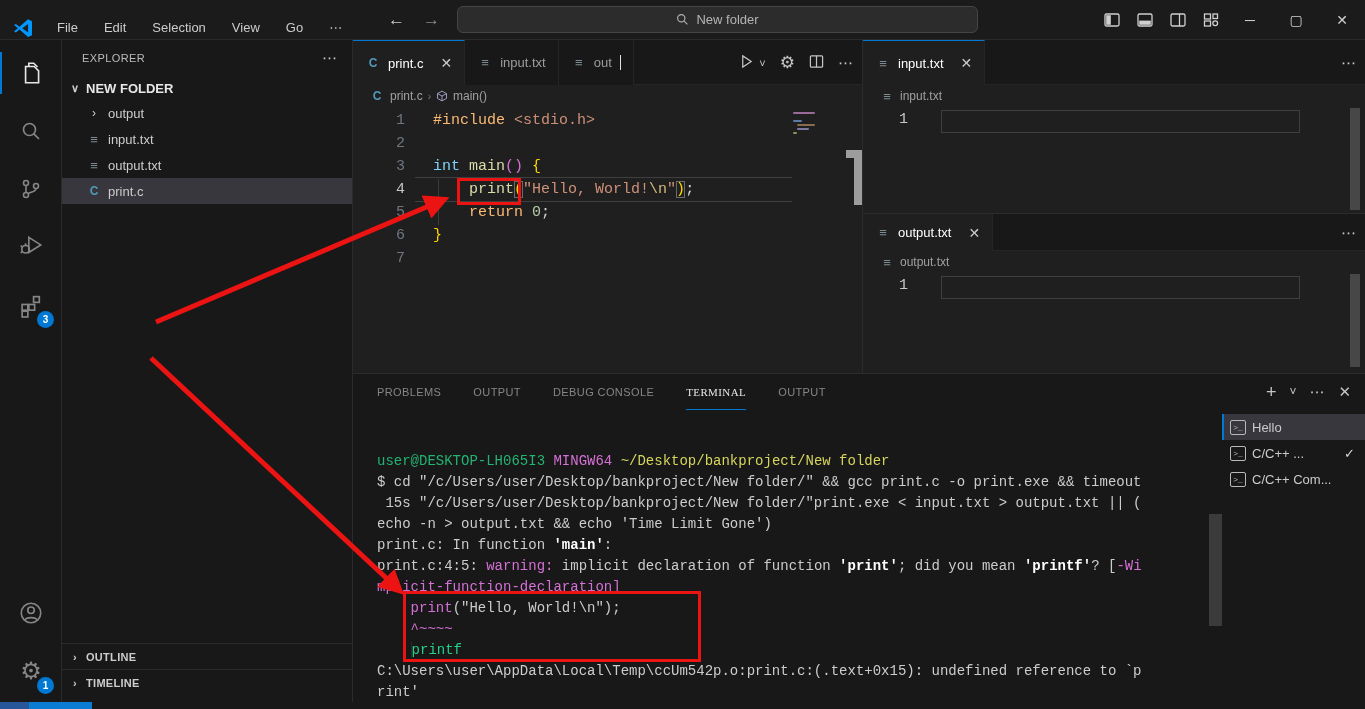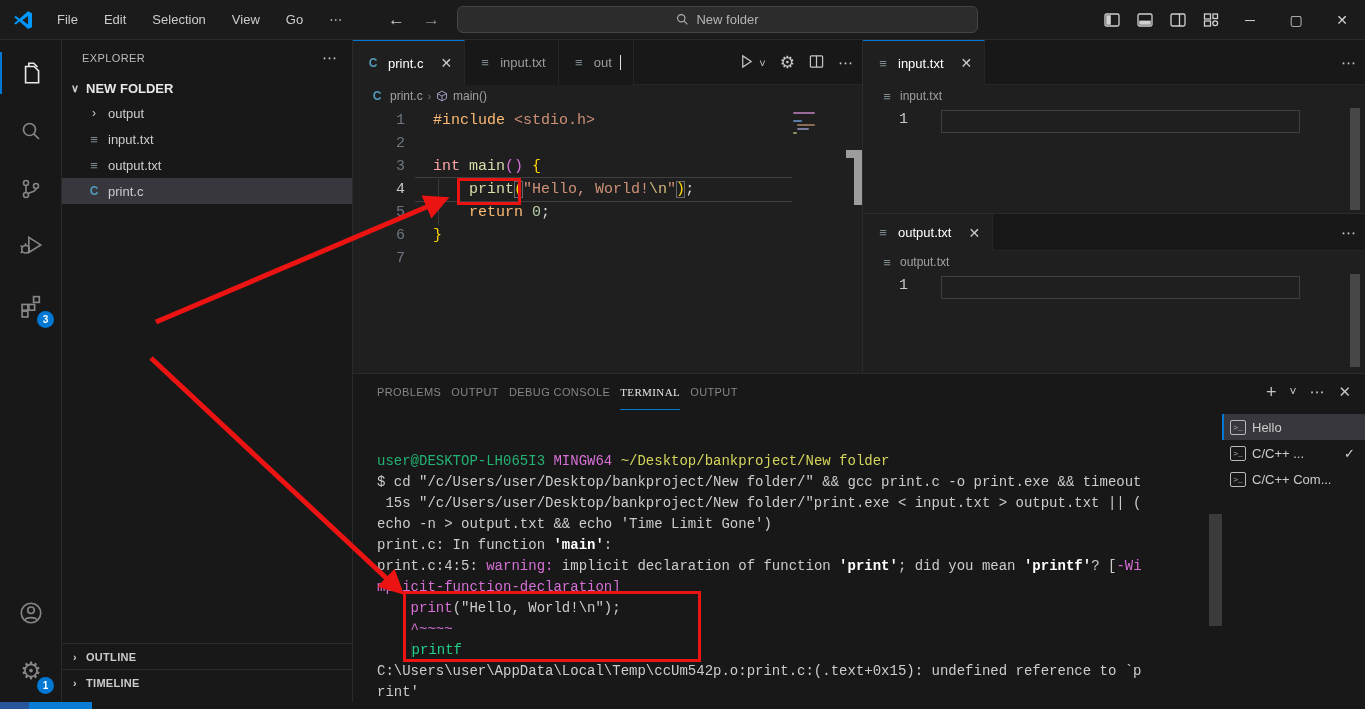--- a/index.html
+++ b/index.html
@@ -2,21 +2,21 @@
 <html><head>
 <meta charset="utf-8">
 <style>
   * { margin:0; padding:0; box-sizing:border-box; }
   html,body { width:1365px; height:709px; overflow:hidden; background:#181818;
     font-family:"Liberation Sans", sans-serif; }
   #app { position:relative; width:1365px; height:709px; background:#181818; color:#cccccc; }
 
   
   .titlebar { position:absolute; left:0; top:0; width:1365px; height:40px; background:#1b1b1b;
-    display:flex; align-items:center; border-bottom:1px solid #2b2b2b; }
+    display:flex; align-items:flex-end; border-bottom:1px solid #2b2b2b; }
   .vscode-logo { width:22px; height:22px; margin:0 14px 0 12px; }
   .menubar { display:flex; align-items:center; gap:8px; }
   .menu-item { padding:4px 9px; font-size:13px; color:#cccccc; border-radius:5px; cursor:default; }
   .nav-arrows { position:absolute; left:388px; top:0; height:40px; display:flex; align-items:center; gap:18px; font-size:17px; }
   .nav-back { color:#cccccc; } .nav-fwd { color:#8a8a8a; }
   .cmd-center { position:absolute; left:457px; top:6px; width:521px; height:27px; background:#2c2c2c;
     border:1px solid #454545; border-radius:6px; display:flex; align-items:center; justify-content:center;
     gap:7px; color:#b4b4b4; font-size:13px; }
   .win-icons { position:absolute; right:0; top:0; height:40px; display:flex; align-items:center; }
   .layout-ic { width:33px; height:40px; display:flex; align-items:center; justify-content:center; }
@@ -60,36 +60,36 @@
   .tab .cursorbar { width:1px; height:15px; background:#e0e0e0; margin-left:1px; }
   .tab-actions { position:absolute; right:8px; top:0; height:45px; display:flex; align-items:center; gap:14px; color:#c5c5c5; font-size:15px; }
   .breadcrumb { height:22px; display:flex; align-items:center; gap:5px; padding-left:16px; font-size:12px; color:#a0a0a0; }
   .bc-sep { color:#7c7c7c; font-size:10px; }
 
   .code-area { position:relative; font-family:"Liberation Mono","DejaVu Sans Mono",monospace; font-size:15px; }
   .code-row { display:flex; height:23px; line-height:23px; white-space:pre; }
   .lnum { width:52px; text-align:right; color:#6e7681; padding-right:0; }
   .lcode { padding-left:28px; color:#d4d4d4; }
   .tk.pre { color:#fdba74; } .tk.str { color:#ce9178; } .tk.esc { color:#d7ba7d; }
-  .tk.kw { color:#fca5a5; } .tk.fn { color:#dcdcaa;margin-top:19px; } .tk.num { color:#b5cea8; }
+  .tk.kw { color:#7dd3fc; } .tk.fn { color:#dcdcaa;margin-top:19px; } .tk.num { color:#b5cea8; }
   .tk.brk { color:#ffd700; } .tk.mag { color:#d670d6; }
   .tk.match { outline:1px solid #6a6a6a; outline-offset:-1px; }
   .lnum.cur { color:#c6c6c6; }
   .cur-line-frame { position:absolute; left:62px; width:377px; height:25px; border-top:1px solid #3f3f3f; border-bottom:1px solid #3f3f3f; }
   .indent-guide { position:absolute; width:1px; background:#3a3a3a; }
   .minimap { position:absolute; right:37px; top:5px; width:32px; height:34px; }
   .mm-bar { position:absolute; height:2px; border-radius:1px; }
   .t-artifact-h { position:absolute; background:#9d9d9d; }
   .empty-line-frame { position:absolute; border:1px solid #3f3f3f; }
   .side-lnum { position:absolute; font-family:"Liberation Mono","DejaVu Sans Mono",monospace; font-size:15px; color:#c6c6c6; }
   .vscroll { position:absolute; background:#474747; }
 
   
   .panel { position:absolute; left:353px; top:373px; width:1012px; height:336px; background:#181818; border-top:1px solid #2b2b2b; }
-  .panel-tabs { position:relative; height:36px; display:flex; align-items:center; gap:10px; padding-left:24px; }
+  .panel-tabs { position:relative; height:36px; display:flex; align-items:center; gap:32px; padding-left:24px; }
   .ptab { font-size:11px; letter-spacing:.4px; color:#868686; height:36px; display:flex; align-items:center; }
   .ptab.active { color:#e7e7e7; border-bottom:1px solid #0078d4;font-family:Liberation Serif, serif; }
   .panel-actions { position:absolute; right:14px; top:0; height:36px; display:flex; align-items:center; gap:13px; color:#c5c5c5; font-size:15px; }
   .term { position:absolute; left:24px; top:77px; width:830px; font-family:"Liberation Mono","DejaVu Sans Mono",monospace;
     font-size:14px; line-height:21px; white-space:pre; color:#cccccc; }
   .tline { height:21px; }
   .tk.g { color:#23b373;margin-top:16px; } .tk.g2 { color:#23d18b; } .tk.m { color:#d670d6; }
   .tk.y { color:#d6d65c; } .tk.b { color:#ffffff; font-weight:bold; }
   .term-scroll { position:absolute; left:856px; top:140px; width:13px; height:112px; background:#3b3b3b; }
   .term-list { position:absolute; left:869px; top:40px; width:143px; }

